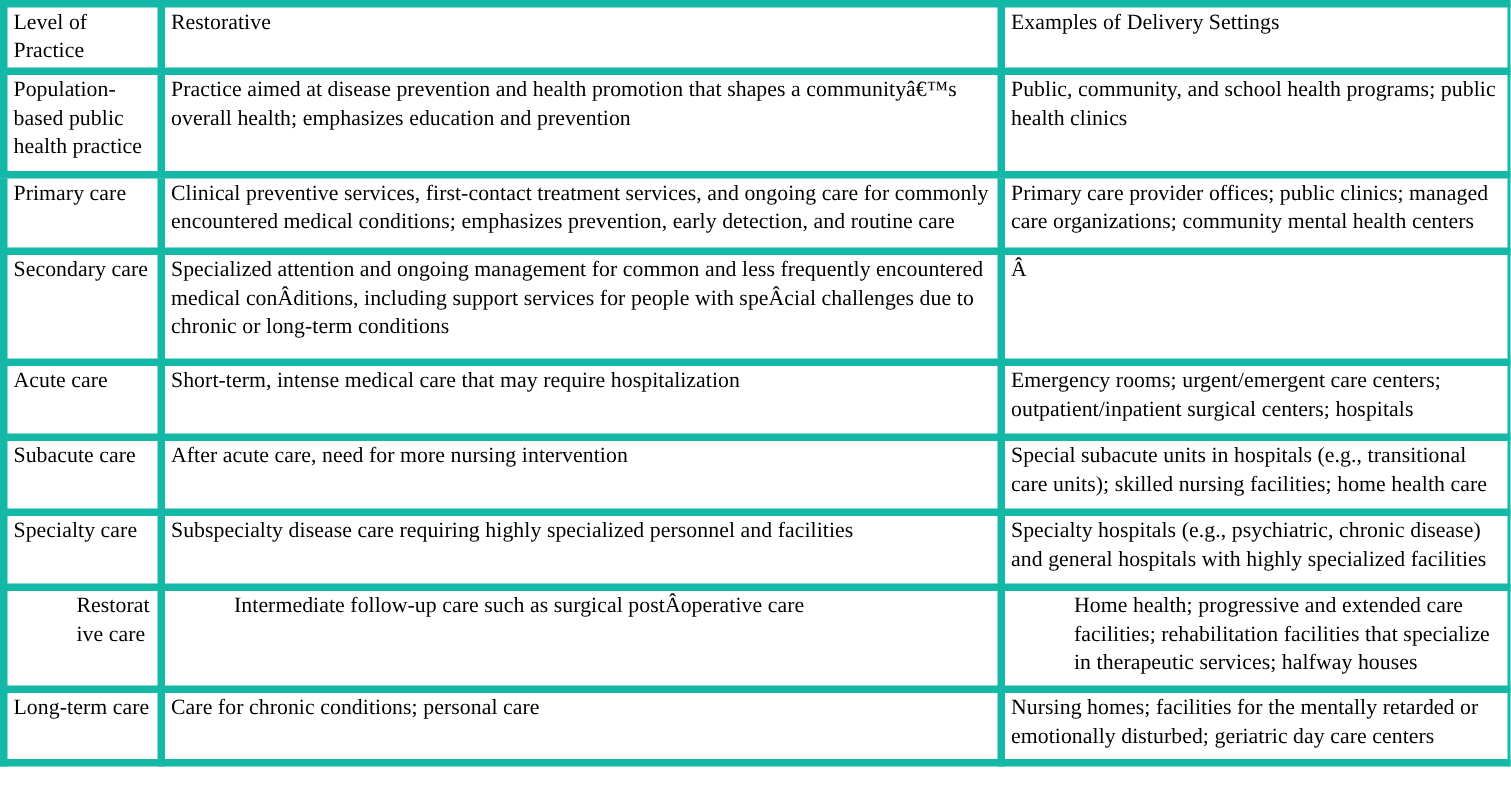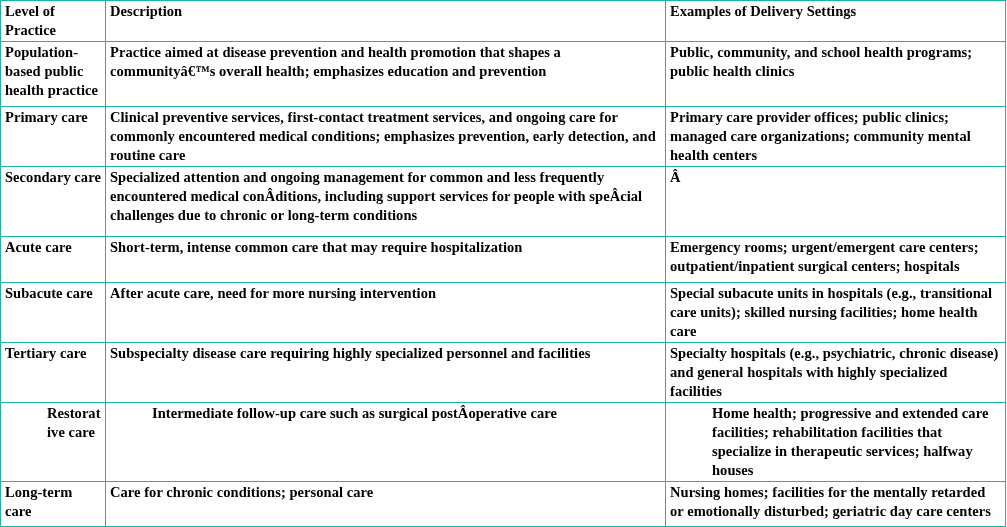--- a/index.html
+++ b/index.html
@@ -20,26 +20,26 @@
     width: 1005px;
     margin: 0;
     border: 1px solid #000000;
     background: #ffffff;
   }
   table.practice-table col.c1 { width: 105px; }
   table.practice-table col.c2 { width: 560px; }
   table.practice-table col.c3 { width: 340px; }
 
   table.practice-table td {
-    border: 1px solid #14b8a6;
+    border: 5px solid #14b8a6;
     vertical-align: top;
     padding: 1px 3px 1px 4px;
     font-size: 14.5px;
     line-height: 19px;
-    font-weight: bold;
+    font-weight: normal;
     letter-spacing: 0.05px;
     word-wrap: break-word;
     overflow-wrap: break-word;
   }
   tr.row-header td { height: 20px; }
   tr.row-population td { height: 62px; margin-left: 12px; }
   tr.row-medical td { height: 19px; }
   tr.row-primary td { height: 44px; margin-top: 12px; }
   tr.row-secondary td { height: 67px; }
   tr.row-acute td { height: 43px; }
@@ -59,21 +59,21 @@
       <col class="c2">
       <col class="c3">
   </colgroup>
   <tbody>
 
     <tr class="row-header">
       <td>
           <span class="cell-text">Level of Practice</span>
         </td>
       <td>
-          <span class="cell-text">Description</span>
+          <span class="cell-text">Restorative</span>
         </td>
       <td>
           <span class="cell-text">Examples of Delivery Settings</span>
         </td>
     </tr>
 
     <tr class="row-population">
       <td>
           <span class="cell-text">Population-based public health practice</span>
         </td>
@@ -108,42 +108,42 @@
       <td>
           <span class="cell-text">Â</span>
         </td>
     </tr>
 
     <tr class="row-acute">
       <td>
           <span class="cell-text">Acute care</span>
         </td>
       <td>
-          <span class="cell-text">Short-term, intense common care that may require hospitalization</span>
+          <span class="cell-text">Short-term, intense medical care that may require hospitalization</span>
         </td>
       <td>
           <span class="cell-text">Emergency rooms; urgent/emergent care centers; outpatient/inpatient surgical centers; hospitals</span>
         </td>
     </tr>
 
     <tr class="row-subacute">
       <td>
           <span class="cell-text">Subacute care</span>
         </td>
       <td>
           <span class="cell-text">After acute care, need for more nursing intervention</span>
         </td>
       <td>
           <span class="cell-text">Special subacute units in hospitals (e.g., transitional care units); skilled nursing facilities; home health care</span>
         </td>
     </tr>
 
     <tr class="row-tertiary">
       <td>
-          <span class="cell-text">Tertiary care</span>
+          <span class="cell-text">Specialty care</span>
         </td>
       <td>
           <span class="cell-text">Subspecialty disease care requiring highly specialized personnel and facilities</span>
         </td>
       <td>
           <span class="cell-text">Specialty hospitals (e.g., psychiatric, chronic disease) and general hospitals with highly specialized facilities</span>
         </td>
     </tr>
 
 

